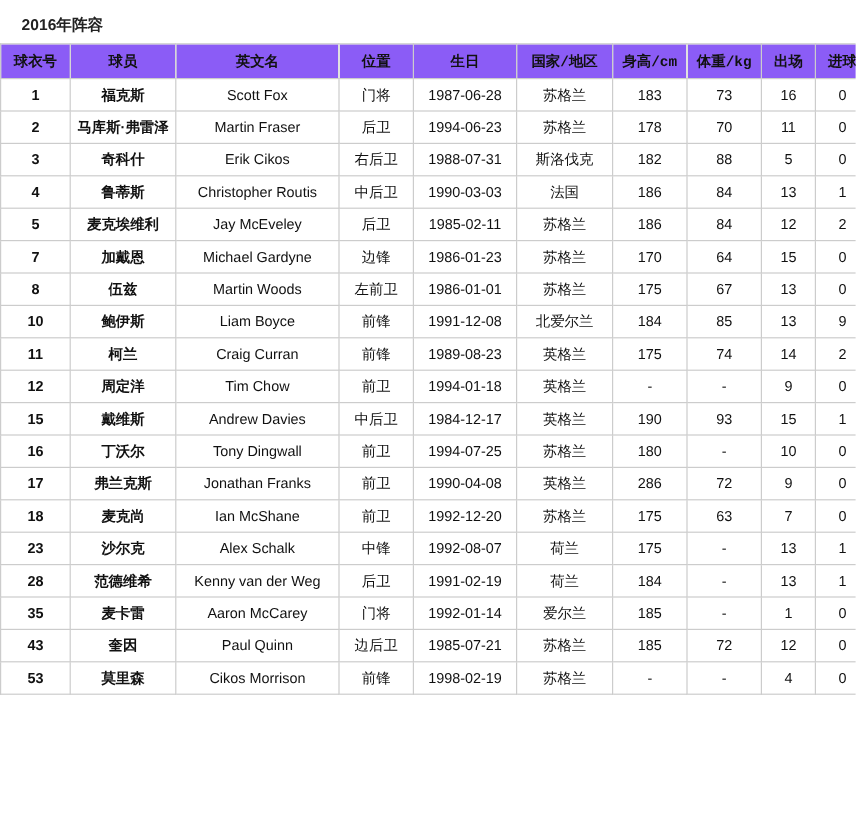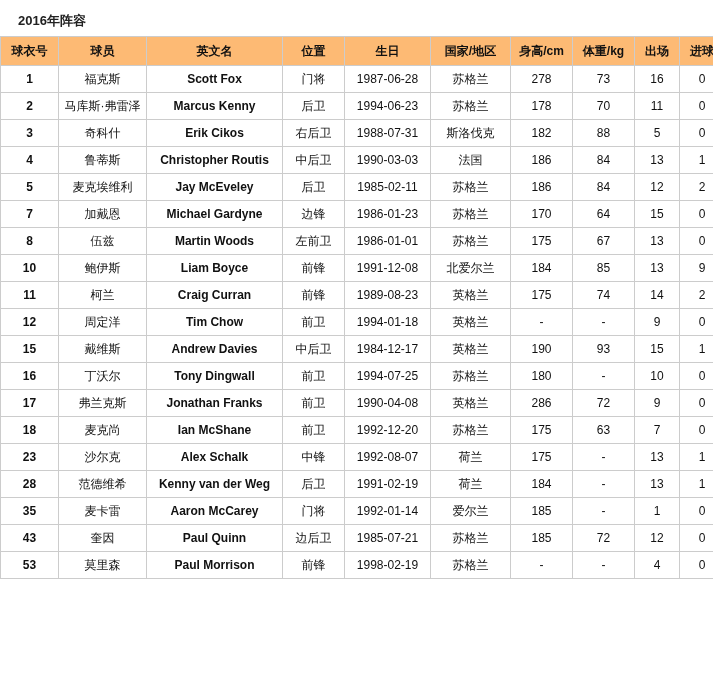--- a/index.html
+++ b/index.html
@@ -33,34 +33,35 @@
   table.roster td {
     border: 1px solid #cccccc;
     text-align: center;
     vertical-align: middle;
     height: 26px;
     padding: 0 2px;
     overflow: hidden;
     white-space: nowrap;
   }
   table.roster thead th {
-    background: #fdba74;
+    background: #8b5cf6;
     font-weight: bold;
     color: #111111;
     height: 28px;
+    font-family: Liberation Mono, monospace;
   }
   table.roster tbody td {
     background: #ffffff;
     color: #111111;
   }
   td.name-cn {
+    font-weight: bold;
+  }
+  td.name-en {
     font-weight: normal;
-  }
-  td.name-en {
-    font-weight: bold;
   }
   td.num {
     font-weight: bold;
   }
   
   col.c0 { width: 58px; }
   col.c1 { width: 88px; }
   col.c2 { width: 136px; }
   col.c3 { width: 62px; }
   col.c4 { width: 86px; }
@@ -105,29 +106,29 @@
         </tr>
     </thead>
     <tbody id="body-rows">
         <tr>
           <td class="num">1</td>
           <td class="name-cn">福克斯</td>
           <td class="name-en">Scott Fox</td>
           <td>门将</td>
           <td>1987-06-28</td>
           <td>苏格兰</td>
-          <td>278</td>
+          <td>183</td>
           <td>73</td>
           <td>16</td>
           <td>0</td>
         </tr>
         <tr>
           <td class="num">2</td>
           <td class="name-cn">马库斯·弗雷泽</td>
-          <td class="name-en">Marcus Kenny</td>
+          <td class="name-en">Martin Fraser</td>
           <td>后卫</td>
           <td>1994-06-23</td>
           <td>苏格兰</td>
           <td>178</td>
           <td>70</td>
           <td>11</td>
           <td>0</td>
         </tr>
         <tr>
           <td class="num">3</td>
@@ -317,21 +318,21 @@
           <td>1985-07-21</td>
           <td>苏格兰</td>
           <td>185</td>
           <td>72</td>
           <td>12</td>
           <td>0</td>
         </tr>
         <tr>
           <td class="num">53</td>
           <td class="name-cn">莫里森</td>
-          <td class="name-en">Paul Morrison</td>
+          <td class="name-en">Cikos Morrison</td>
           <td>前锋</td>
           <td>1998-02-19</td>
           <td>苏格兰</td>
           <td>-</td>
           <td>-</td>
           <td>4</td>
           <td>0</td>
         </tr>
       </tbody>
   </table>

